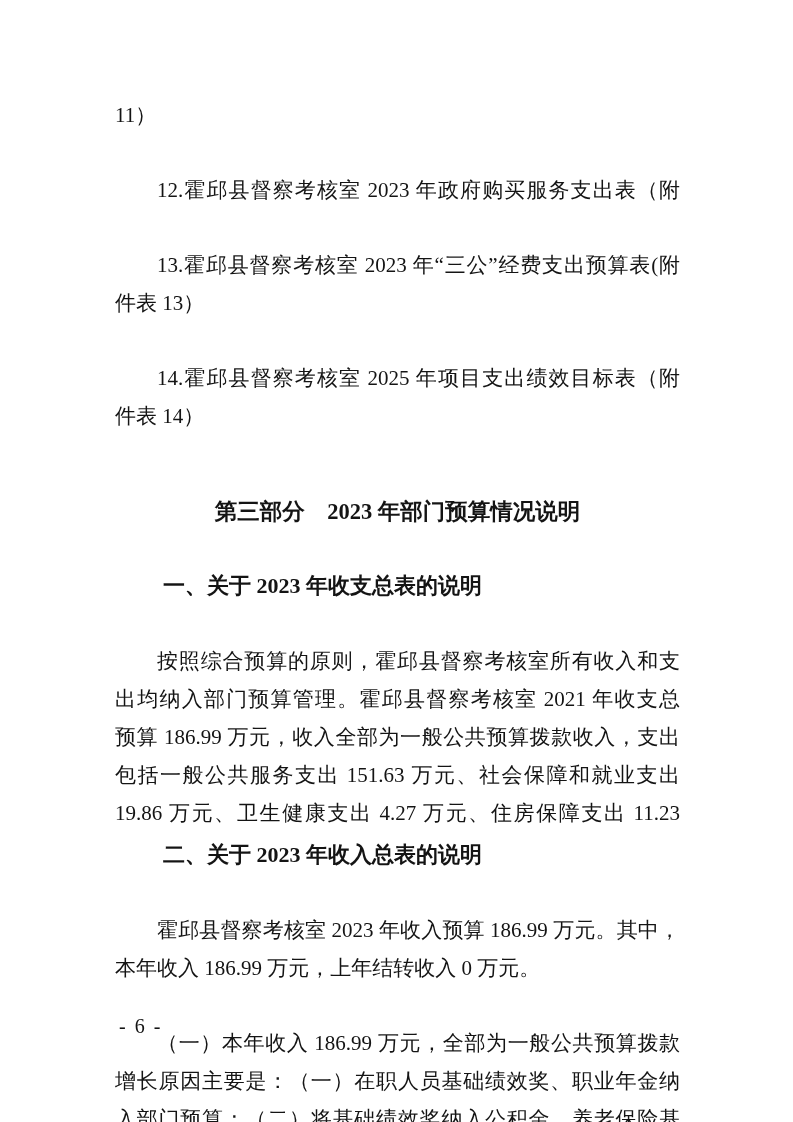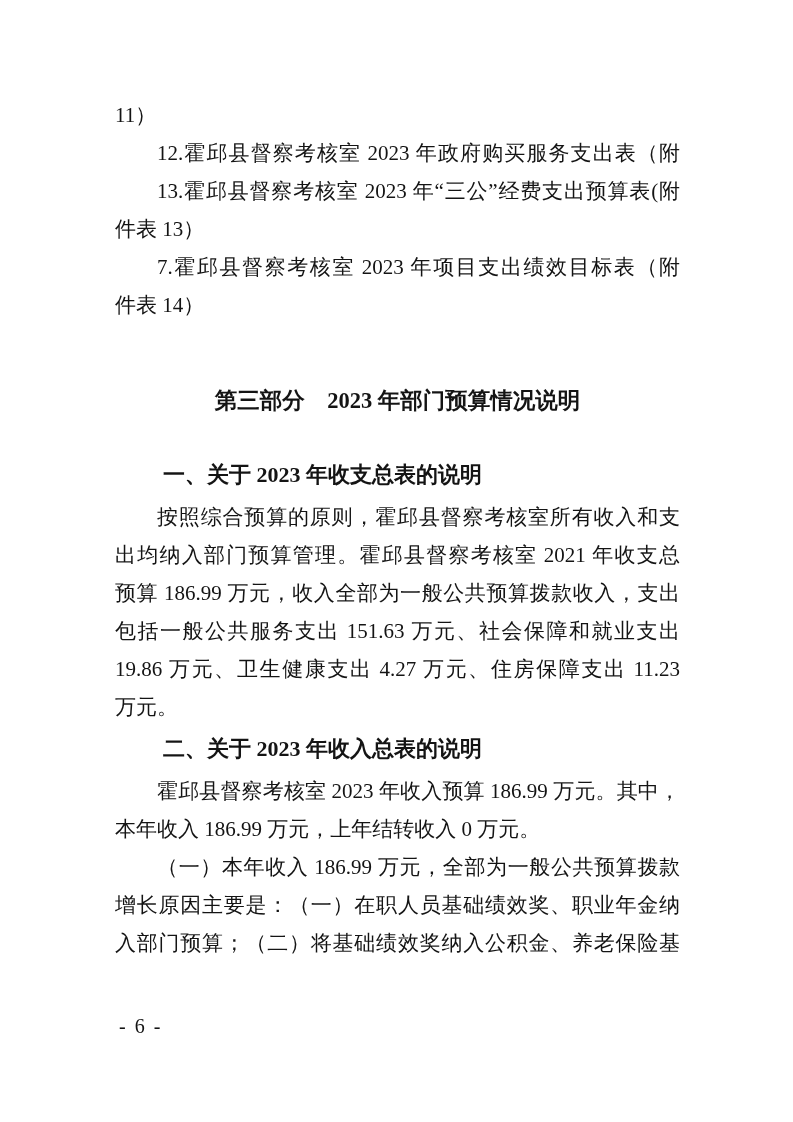--- a/index.html
+++ b/index.html
@@ -30,20 +30,21 @@
     text-align: left;
   }
   
   .j {
     text-align: justify;
     text-align-last: justify;
   }
   
   .ind {
     text-indent: 2em;
+    margin-top: 37px;
   }
   
   .part-title {
     font-family: "Liberation Serif", "Liberation Sans", sans-serif;
     font-weight: bold;
     font-size: 22.5px;
     line-height: 38px;
     text-align: center;
     margin: 58px 0 36px 0;
   }
@@ -70,32 +71,31 @@
 </head>
 <body>
 
 <div class="page">
   <div class="content">
 
     <div class="ln">11）</div>
     <div class="ln j ind">12.霍邱县督察考核室 2023 年政府购买服务支出表（附</div>
     <div class="ln j ind">13.霍邱县督察考核室 2023 年“三公”经费支出预算表(附</div>
     <div class="ln">件表 13）</div>
-    <div class="ln j ind">7.霍邱县督察考核室 2023 年项目支出绩效目标表（附</div>
+    <div class="ln j ind">14.霍邱县督察考核室 2025 年项目支出绩效目标表（附</div>
     <div class="ln">件表 14）</div>
 
     <div class="part-title">第三部分　2023 年部门预算情况说明</div>
 
     <div class="sec-heading">一、关于 2023 年收支总表的说明</div>
     <div class="ln j ind">按照综合预算的原则，霍邱县督察考核室所有收入和支</div>
     <div class="ln j">出均纳入部门预算管理。霍邱县督察考核室 2021 年收支总</div>
     <div class="ln j">预算 186.99 万元，收入全部为一般公共预算拨款收入，支出</div>
     <div class="ln j">包括一般公共服务支出 151.63 万元、社会保障和就业支出</div>
     <div class="ln j">19.86 万元、卫生健康支出 4.27 万元、住房保障支出 11.23</div>
-    <div class="ln">万元。</div>
 
     <div class="sec-heading">二、关于 2023 年收入总表的说明</div>
     <div class="ln j ind">霍邱县督察考核室 2023 年收入预算 186.99 万元。其中，</div>
     <div class="ln">本年收入 186.99 万元，上年结转收入 0 万元。</div>
     <div class="ln j ind">（一）本年收入 186.99 万元，全部为一般公共预算拨款</div>
     <div class="ln j">增长原因主要是：（一）在职人员基础绩效奖、职业年金纳</div>
     <div class="ln j">入部门预算；（二）将基础绩效奖纳入公积金、养老保险基</div>
 
   </div>
 

